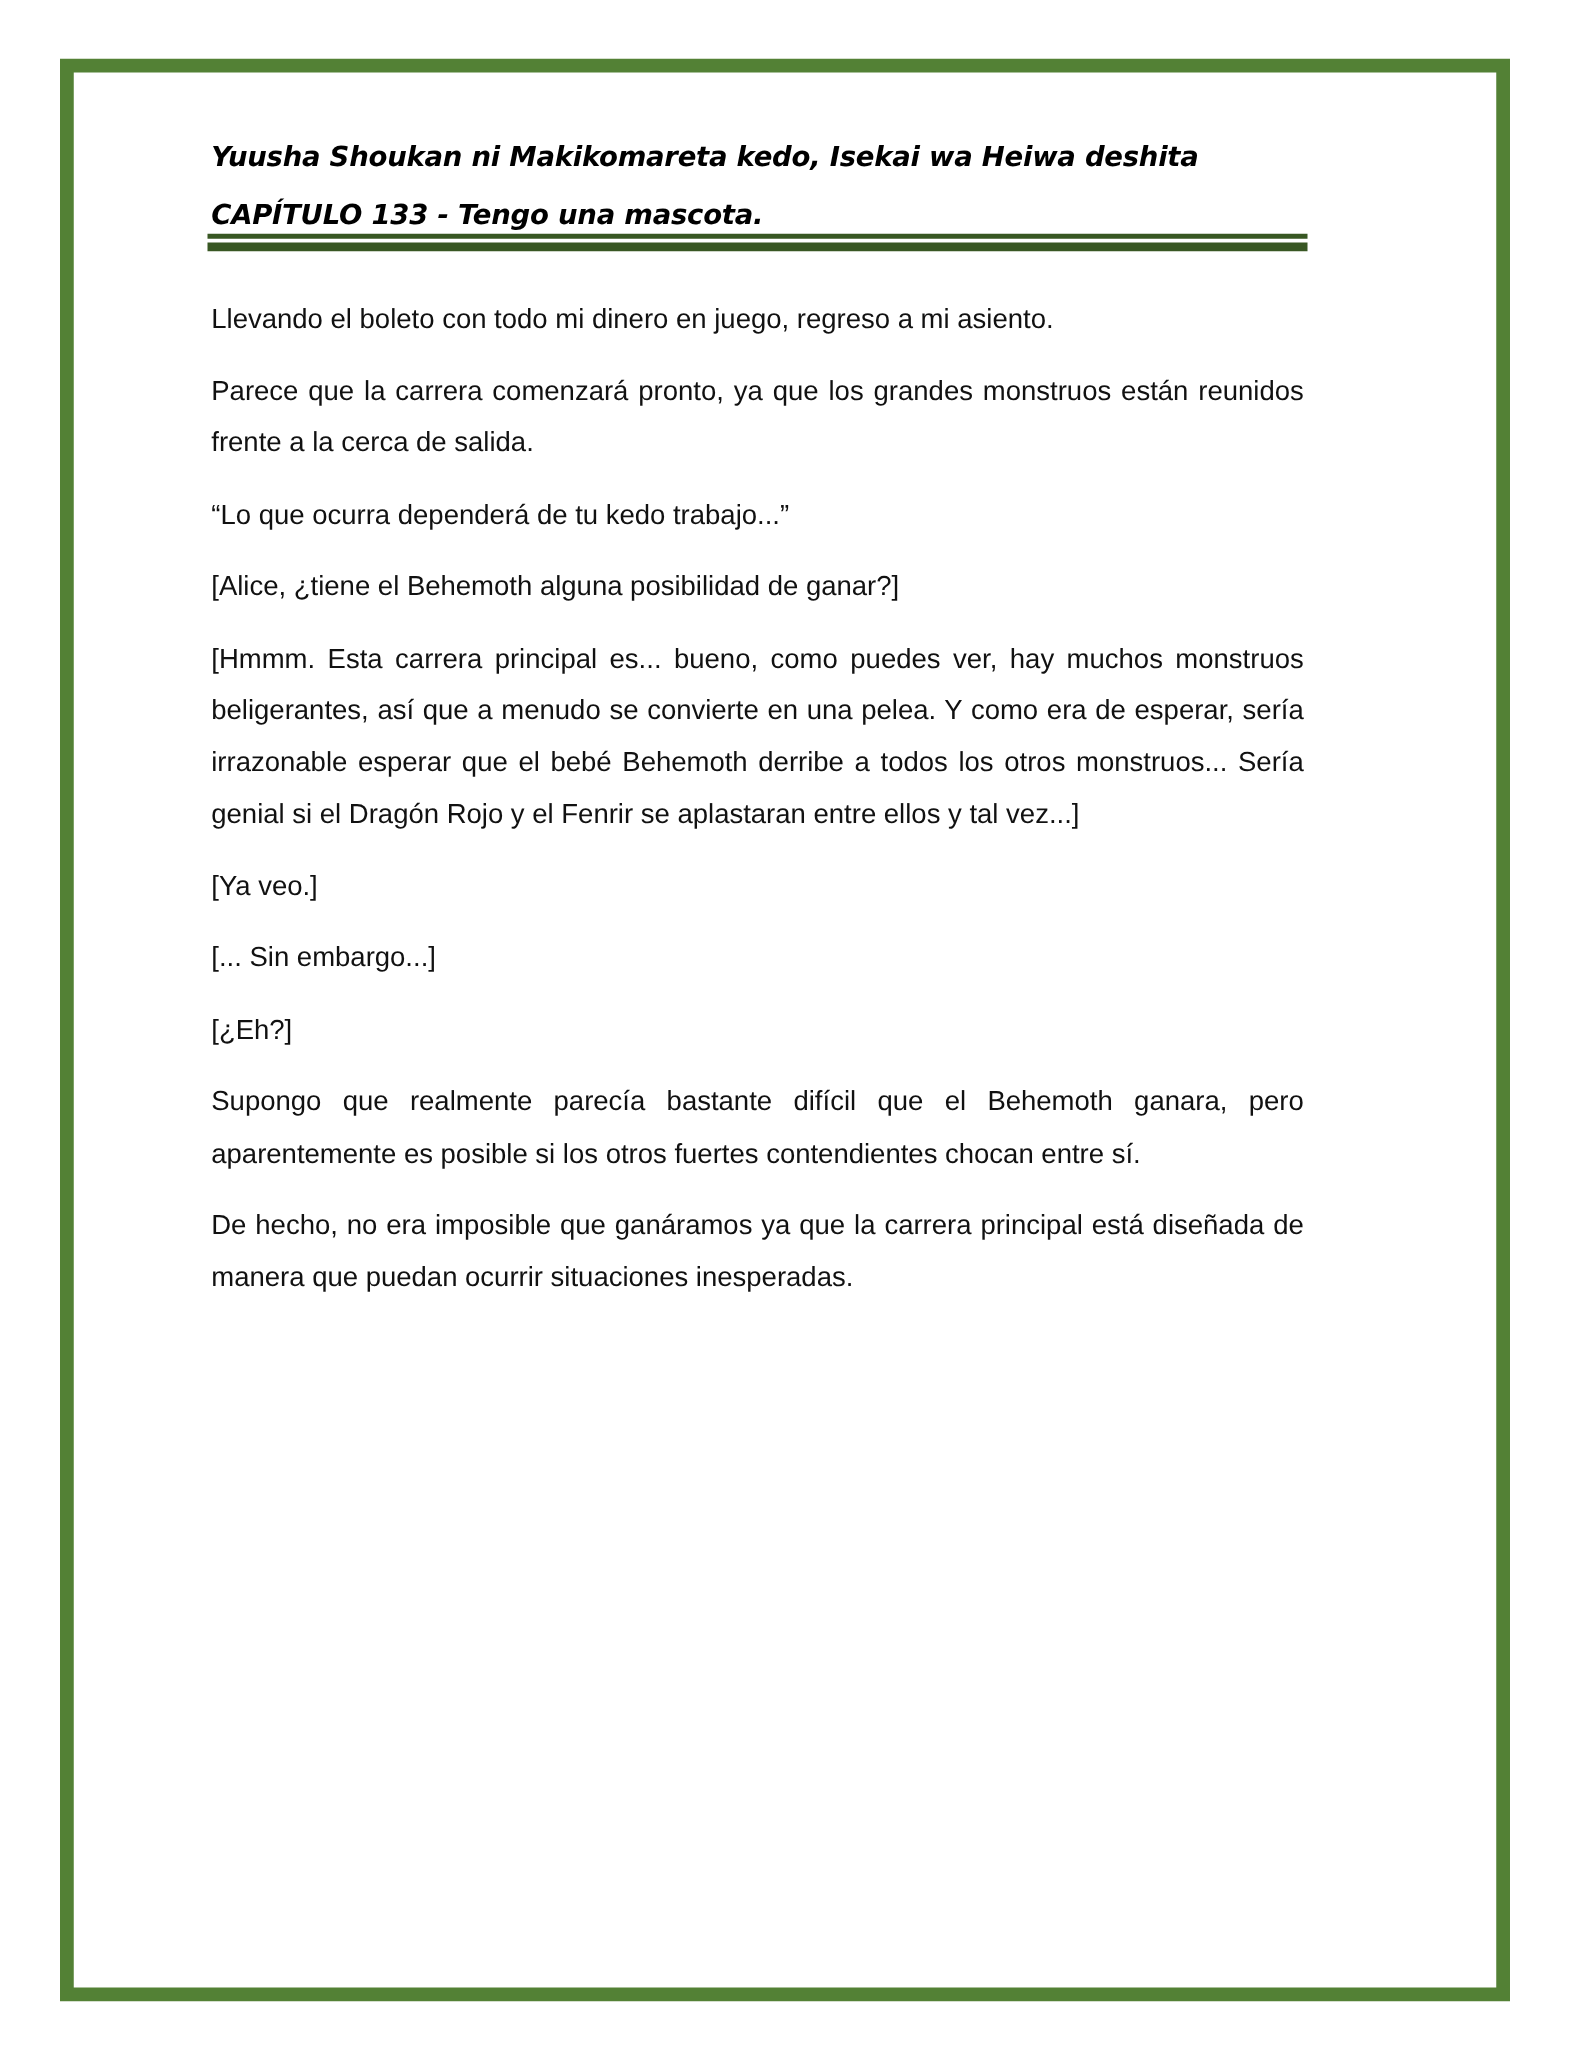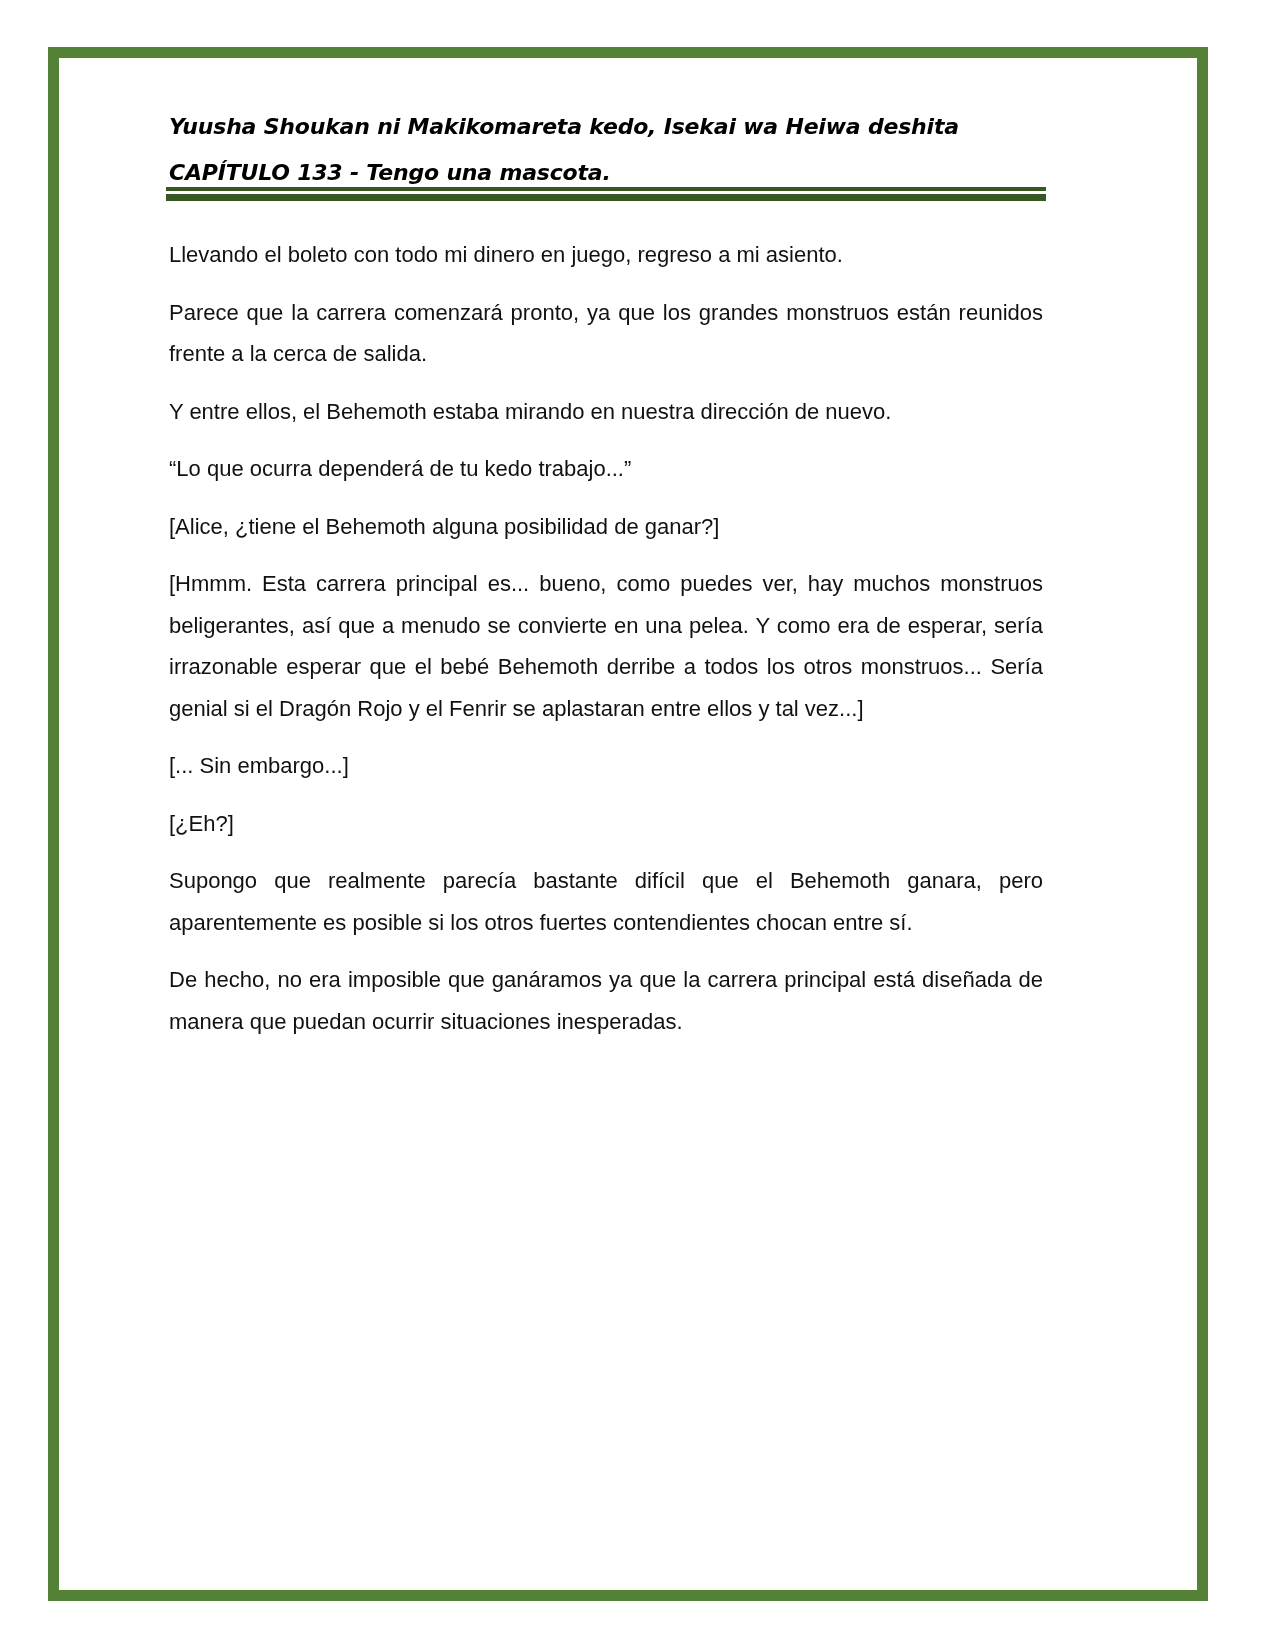--- a/index.html
+++ b/index.html
@@ -87,21 +87,21 @@
   <div class="series-title">Yuusha Shoukan ni Makikomareta kedo, Isekai wa Heiwa deshita</div>
   <div class="chapter-title">CAPÍTULO 133 - Tengo una mascota.</div>
 </div>
 
 <div class="rule-thin"></div>
 <div class="rule-thick"></div>
 
 <div class="body-text">
   <p>Llevando el boleto con todo mi dinero en juego, regreso a mi asiento.</p>
   <p>Parece que la carrera comenzará pronto, ya que los grandes monstruos están reunidos frente a la cerca de salida.</p>
-  <p>Y entre ellos, el Behemoth estaba mirando en nuestra dirección de nuevo.</p>
   <p>“Lo que ocurra dependerá de tu kedo trabajo...”</p>
   <p>[Alice, ¿tiene el Behemoth alguna posibilidad de ganar?]</p>
   <p>[Hmmm. Esta carrera principal es... bueno, como puedes ver, hay muchos monstruos beligerantes, así que a menudo se convierte en una pelea. Y como era de esperar, sería irrazonable esperar que el bebé Behemoth derribe a todos los otros monstruos... Sería genial si el Dragón Rojo y el Fenrir se aplastaran entre ellos y tal vez...]</p>
+  <p>[Ya veo.]</p>
   <p>[... Sin embargo...]</p>
   <p>[¿Eh?]</p>
   <p>Supongo que realmente parecía bastante difícil que el Behemoth ganara, pero aparentemente es posible si los otros fuertes contendientes chocan entre sí.</p>
   <p>De hecho, no era imposible que ganáramos ya que la carrera principal está diseñada de manera que puedan ocurrir situaciones inesperadas.</p>
 </div>
 
 </body></html>

